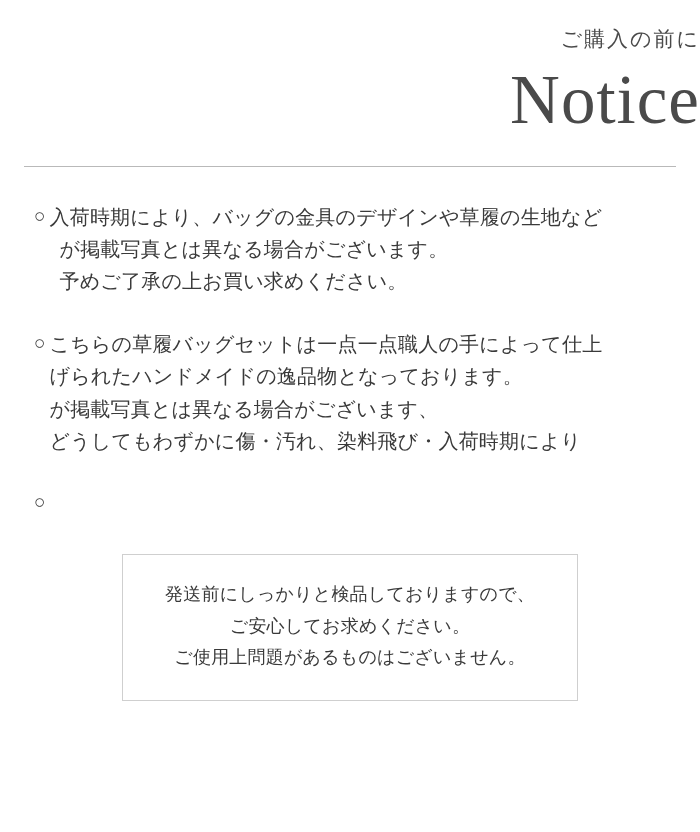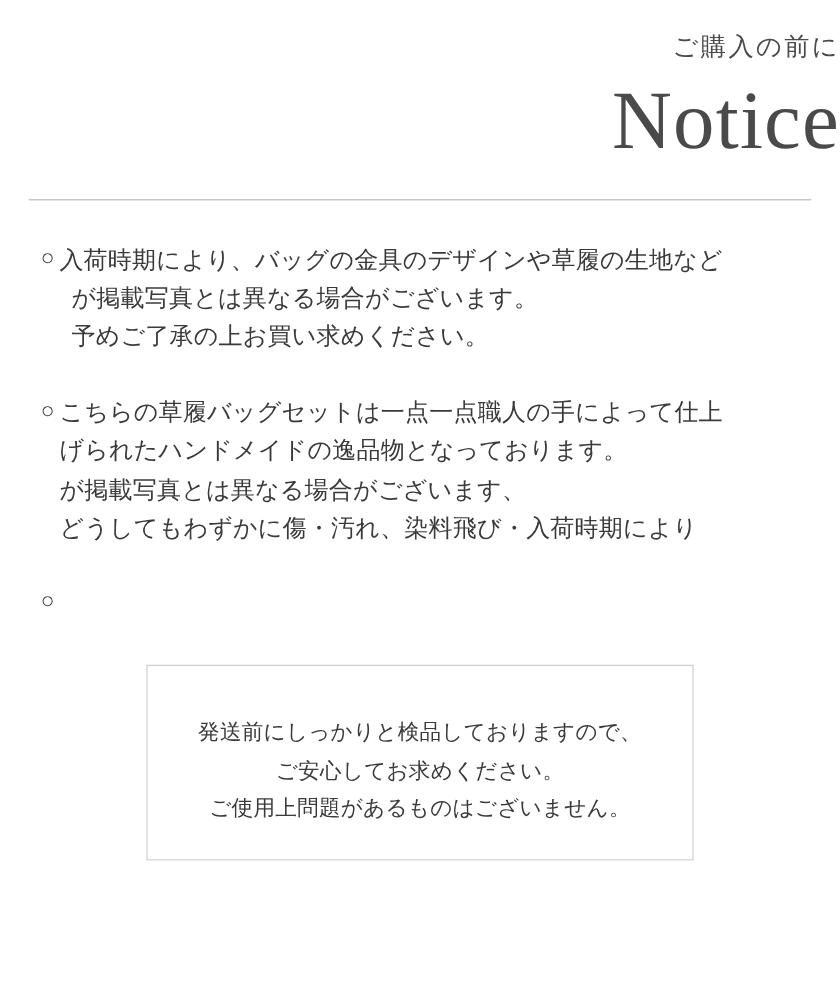--- a/index.html
+++ b/index.html
@@ -71,21 +71,21 @@
     white-space: nowrap;
   }
   .note-line.indent {
     padding-left: 10px;
   }
   .footer-box {
     margin: 36px auto 0 auto;
     width: 456px;
     box-sizing: border-box;
     border: 1px solid #cfcfcf;
-    padding: 40px 10px 26px 10px;
+    padding: 24px 10px 26px 10px;
     text-align: center;
   }
   .footer-line {
     font-size: 18px;
     line-height: 1.75;
     color: #3a3a3a;
     letter-spacing: 0.2px;
   }
 </style>
 </head>

